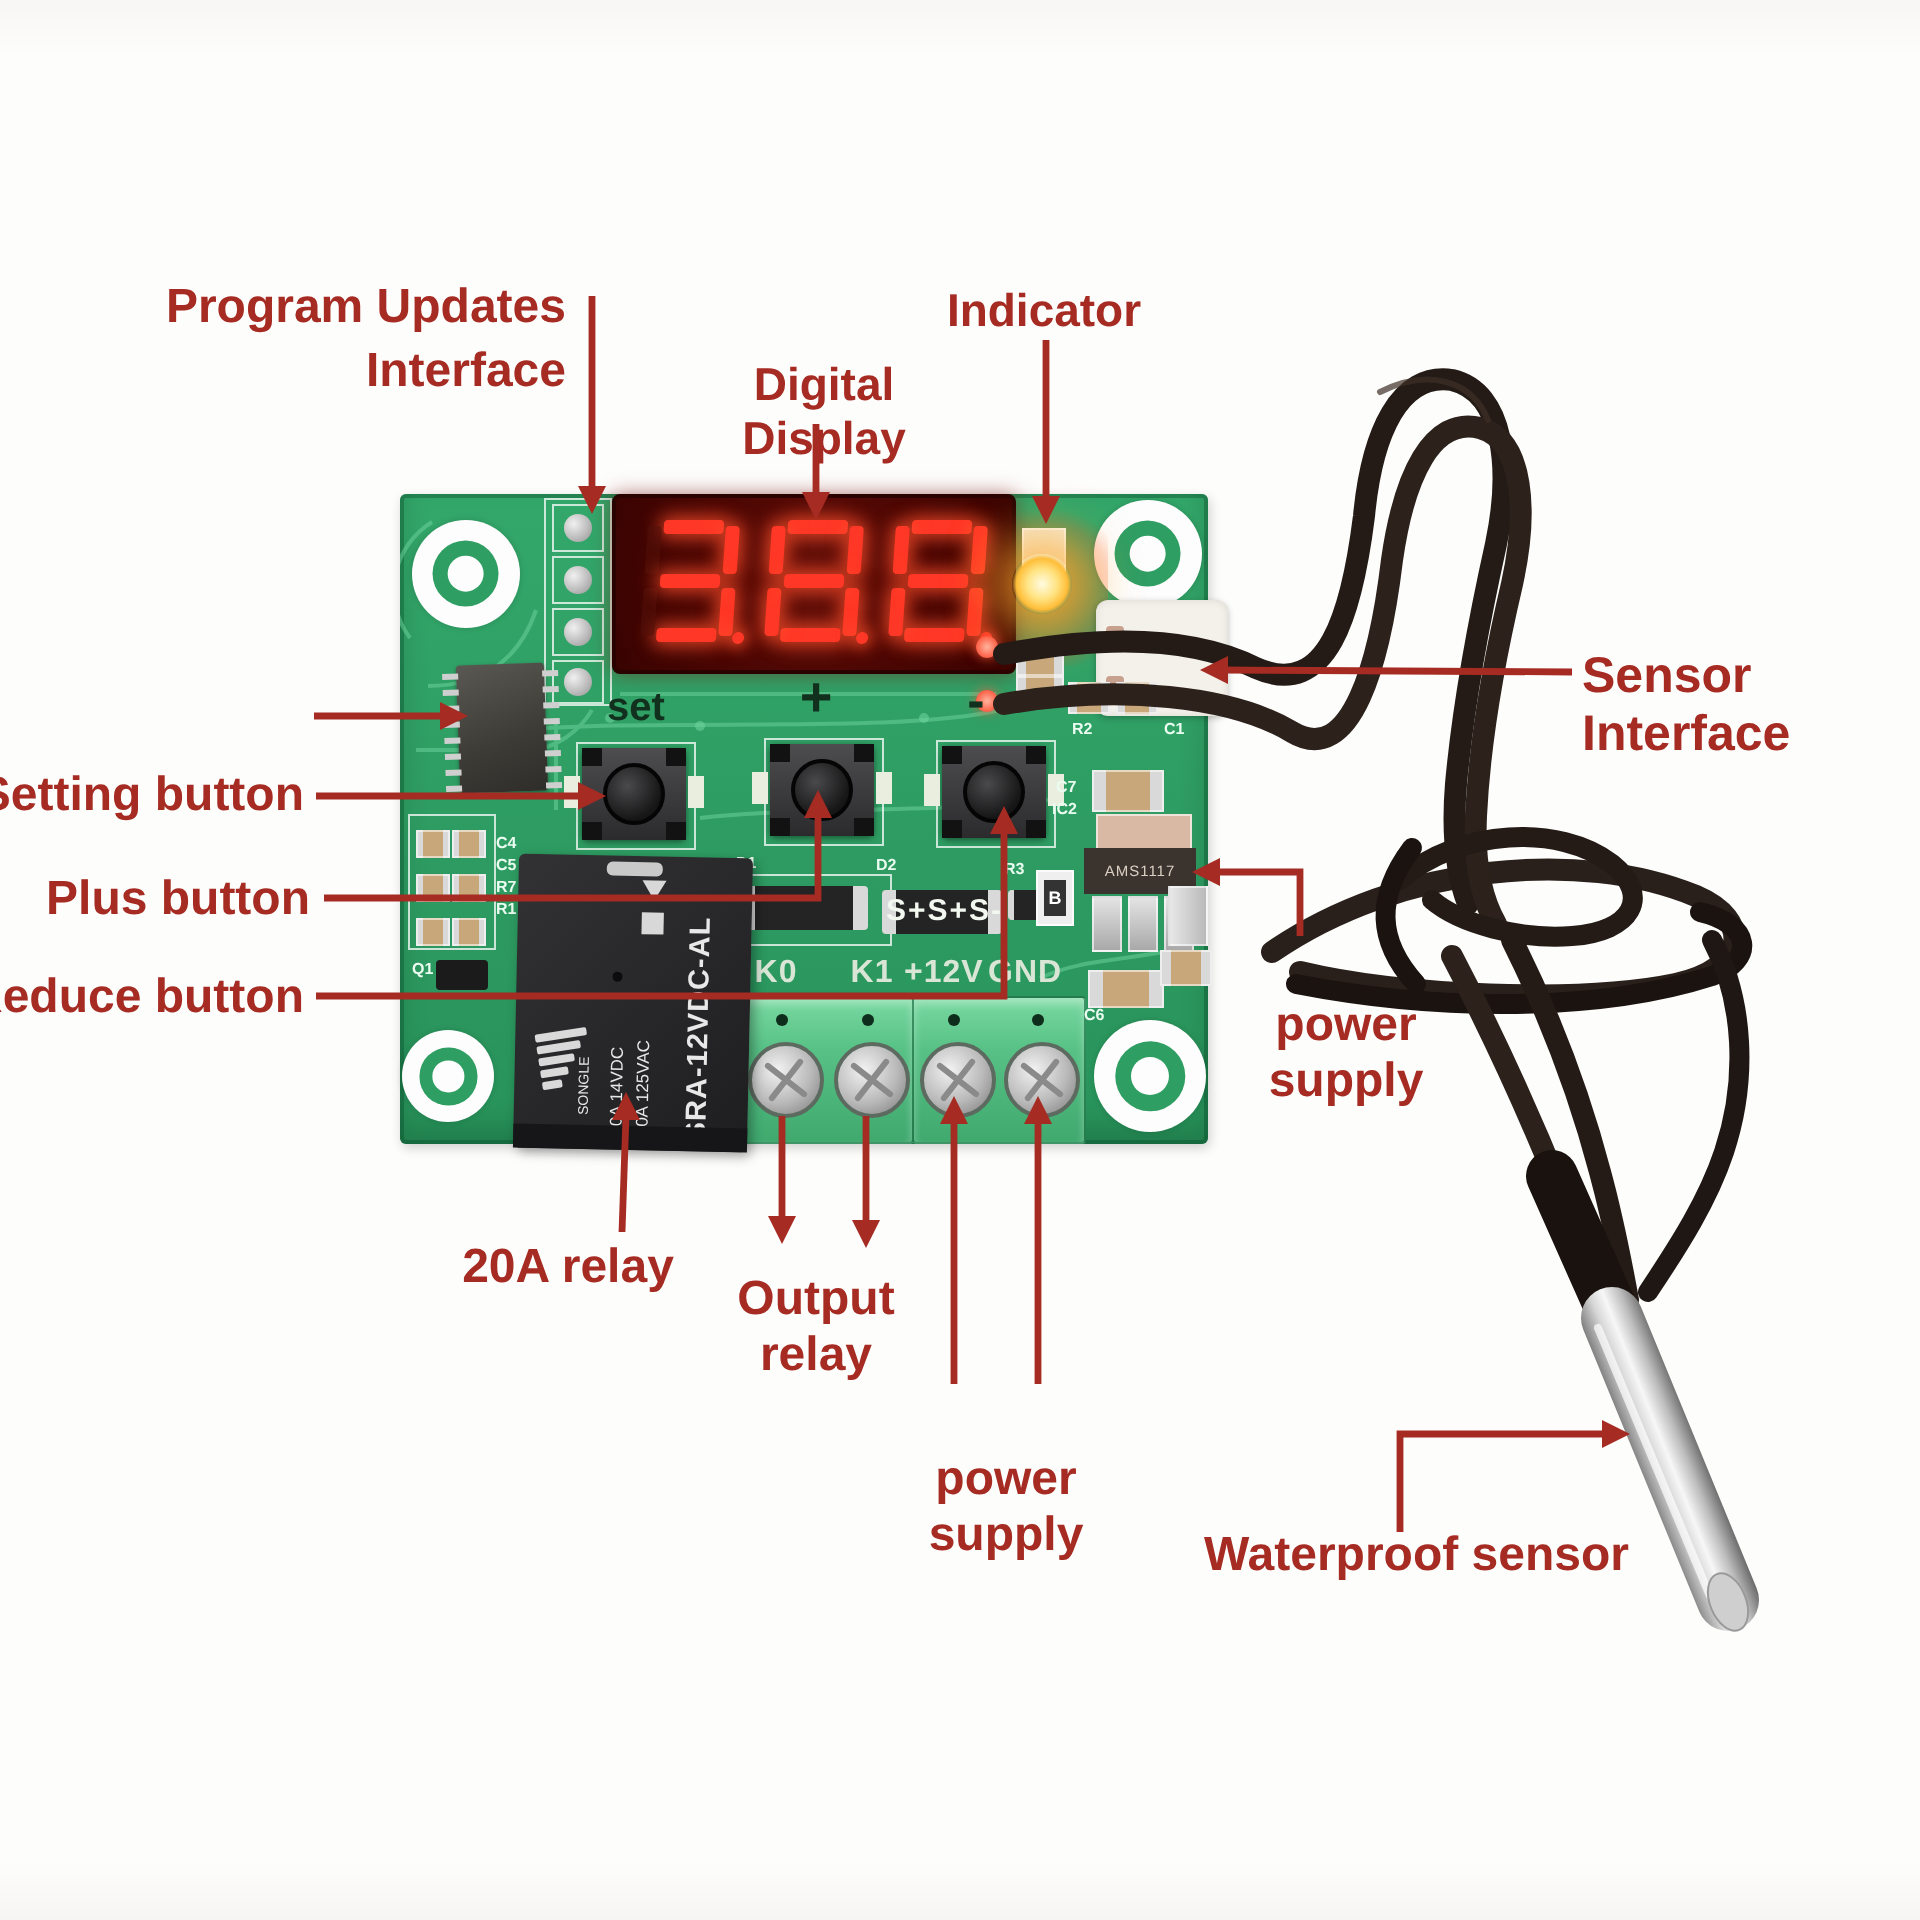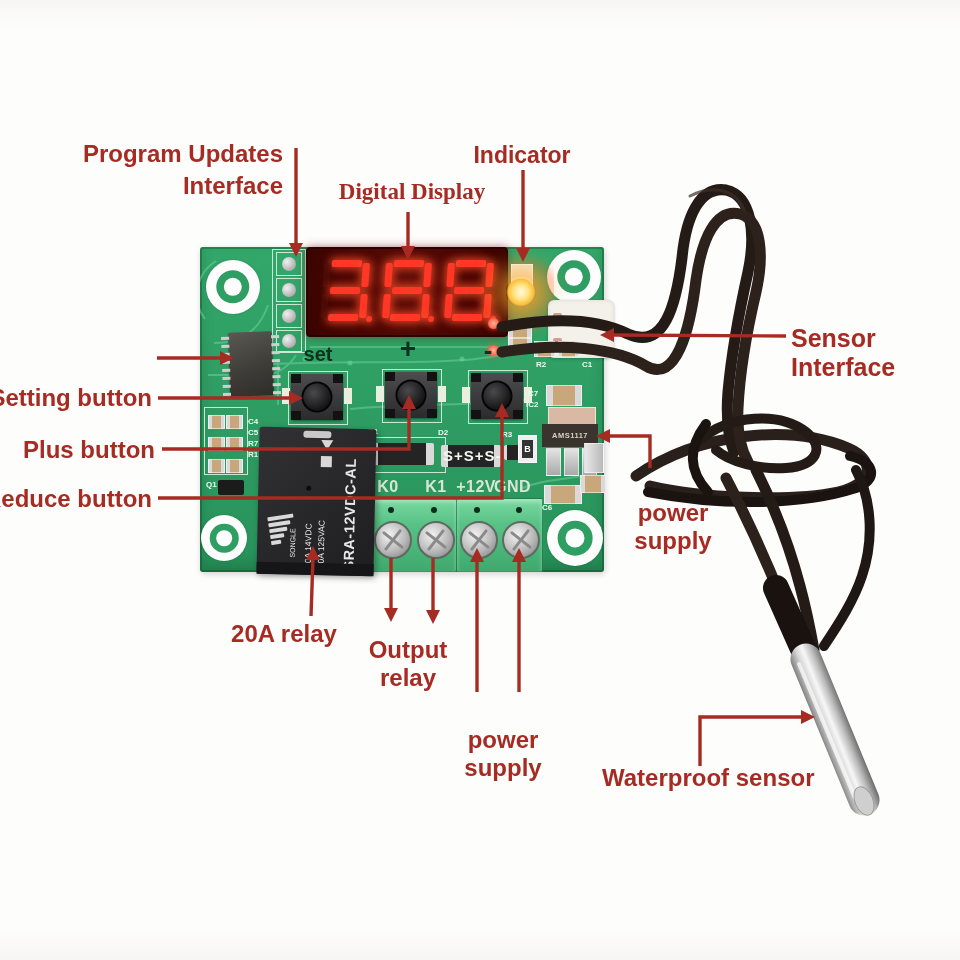--- a/index.html
+++ b/index.html
@@ -64,21 +64,21 @@
          background:linear-gradient(135deg,#323234 0%,#262628 60%,#1e1e20 100%);border-radius:3px;box-shadow:2px 2px 6px rgba(0,0,0,.35);}
   .relay .bottomstrip{position:absolute;left:0;bottom:0;width:100%;height:12px;background:#161618;}
   .vtext{position:absolute;writing-mode:vertical-rl;transform:rotate(180deg);color:#e8e8e8;white-space:nowrap;}
   .stripes{position:absolute;left:12px;top:88px;transform:rotate(-10deg);}
   .stripes i{display:block;height:3.5px;background:#d9d9d9;margin-bottom:2.5px;border-radius:1px;}
   .mark-sq{position:absolute;background:#d8d8d8;}
   .mark-tri{position:absolute;width:0;height:0;border-left:6px solid transparent;border-right:6px solid transparent;border-top:10px solid #d8d8d8;}
   .mark-pill{position:absolute;left:44px;top:3px;width:28px;height:7px;border-radius:3px;background:#c9c9c9;}
   
   .reg-tab{position:absolute;left:348px;top:160px;width:46px;height:17px;background:#d9b9a4;border:1px solid rgba(255,255,255,.6);}
-  .reg-body{position:absolute;left:342px;top:177px;width:56px;height:23px;background:#3b332e;color:#d9cfc2;font-size:7.5px;font-weight:bold;text-align:center;line-height:23px;letter-spacing:.5px;}
+  .reg-body{position:absolute;left:342px;top:177px;width:56px;height:23px;background:#3b332e;color:#d9cfc2;font-size:7.5px;font-weight:normal;text-align:center;line-height:23px;letter-spacing:.5px;}
   .reg-leg{position:absolute;top:201px;width:13px;height:26px;background:linear-gradient(180deg,#e3e3e3,#a9a9a9);border:1px solid rgba(255,255,255,.6);}
   
   .tblock{position:absolute;top:251px;height:72px;background:linear-gradient(180deg,#79d9a1 0%,#58c286 35%,#3fa96e 100%);border:1px solid rgba(10,80,45,.5);border-radius:2px;box-shadow:inset 0 3px 4px rgba(255,255,255,.35);}
   .screw{position:absolute;top:274px;width:34px;height:34px;border-radius:50%;
          background:radial-gradient(circle at 38% 35%,#f2f2f2,#b9b9b9 55%,#7f7f7f 95%);border:2px solid #5d6a60;}
   .screw i,.screw b{position:absolute;left:50%;top:50%;width:26px;height:3px;background:#8a8a8a;border-radius:2px;}
   .screw i{transform:translate(-50%,-50%) rotate(38deg);}
   .screw b{transform:translate(-50%,-50%) rotate(128deg);}
   .tdot{position:absolute;top:260px;width:6px;height:6px;border-radius:50%;background:#0e2d1c;}
   
@@ -263,21 +263,21 @@
     <div class="diode" style="left:241px;top:198px;width:60px;height:22px;"></div>
     <div class="silk-light" style="left:243px;top:200px;width:70px;font-size:15px;color:#f2f7ef;letter-spacing:1px;">S+S+S-</div>
     <div class="ref" style="left:302px;top:184px;">R3</div>
     <div class="diode" style="left:304px;top:198px;width:26px;height:15px;"></div>
     <div class="silkbox" style="left:318px;top:188px;width:17px;height:26px;background:#efefef;">
       <div style="position:absolute;left:3px;top:4px;width:11px;height:18px;background:#333;color:#fff;font-size:9px;font-weight:bold;text-align:center;line-height:18px;">B</div>
     </div>
 
     <div class="silk-light" style="left:170px;top:231px;width:36px;font-size:16px;text-align:center;">K0</div>
     <div class="silk-light" style="left:218px;top:231px;width:36px;font-size:16px;text-align:center;">K1</div>
-    <div class="silk-light" style="left:252px;top:231px;width:44px;font-size:16px;text-align:right;">+12V</div>
+    <div class="silk-light" style="left:252px;top:231px;width:44px;font-size:16px;text-align:left;">+12V</div>
     <div class="silk-light" style="left:294px;top:231px;width:44px;font-size:16px;text-align:left;">GND</div>
 
     <div class="tblock" style="left:168px;width:87px;"></div>
     <div class="tblock" style="left:256px;width:85px;"></div>
     <div class="tdot" style="left:188px;"></div>
       <div class="tdot" style="left:231px;"></div>
     <div class="tdot" style="left:274px;"></div>
       <div class="tdot" style="left:316px;"></div>
     <div class="screw" style="left:174px;">
         <i></i>
@@ -360,21 +360,21 @@
     <g>
       <path d="M776,588 L808,660" stroke="#19120e" stroke-width="26" stroke-linecap="round" fill="none"></path>
       <path d="M806,659 L864,800" stroke="url(#pg)" stroke-width="31" stroke-linecap="round" fill="none"></path>
       <path d="M799,664 L855,798" stroke="rgba(255,255,255,0.7)" stroke-width="4" stroke-linecap="round" fill="none"></path>
       <ellipse cx="864" cy="801" rx="15" ry="9" transform="rotate(68 864 801)" fill="#cfcfcf" stroke="#9a9a9a" stroke-width="1"></ellipse>
     </g>
   </svg>
 
   <div class="lbl r" style="right:677px;top:140px;width:280px;font-size:24px;">Program Updates</div>
   <div class="lbl r" style="right:677px;top:172px;width:280px;font-size:24px;">Interface</div>
-  <div class="lbl c" style="left:336px;top:179px;width:152px;font-size:23px;font-family:Liberation Serif, serif;">Digital Display</div>
+  <div class="lbl c" style="left:336px;top:179px;width:152px;font-size:23px;">Digital Display</div>
   <div class="lbl c" style="left:470px;top:142px;width:104px;font-size:23px;">Indicator</div>
   <div class="lbl" style="left:791px;top:324px;font-size:25px;">Sensor Interface</div>
   <div class="lbl r" style="right:808px;top:384px;width:210px;font-size:24px;">Setting button</div>
   <div class="lbl r" style="right:805px;top:436px;width:210px;font-size:24px;">Plus button</div>
   <div class="lbl r" style="right:808px;top:485px;width:210px;font-size:24px;">Reduce button</div>
   <div class="lbl c" style="left:598px;top:499px;width:150px;font-size:24px;">power supply</div>
   <div class="lbl c" style="left:225px;top:620px;width:118px;font-size:24px;">20A relay</div>
   <div class="lbl c" style="left:338px;top:636px;width:140px;font-size:24px;">Output relay</div>
   <div class="lbl c" style="left:428px;top:726px;width:150px;font-size:24px;">power supply</div>
   <div class="lbl" style="left:602px;top:764px;font-size:24px;">Waterproof sensor</div>

